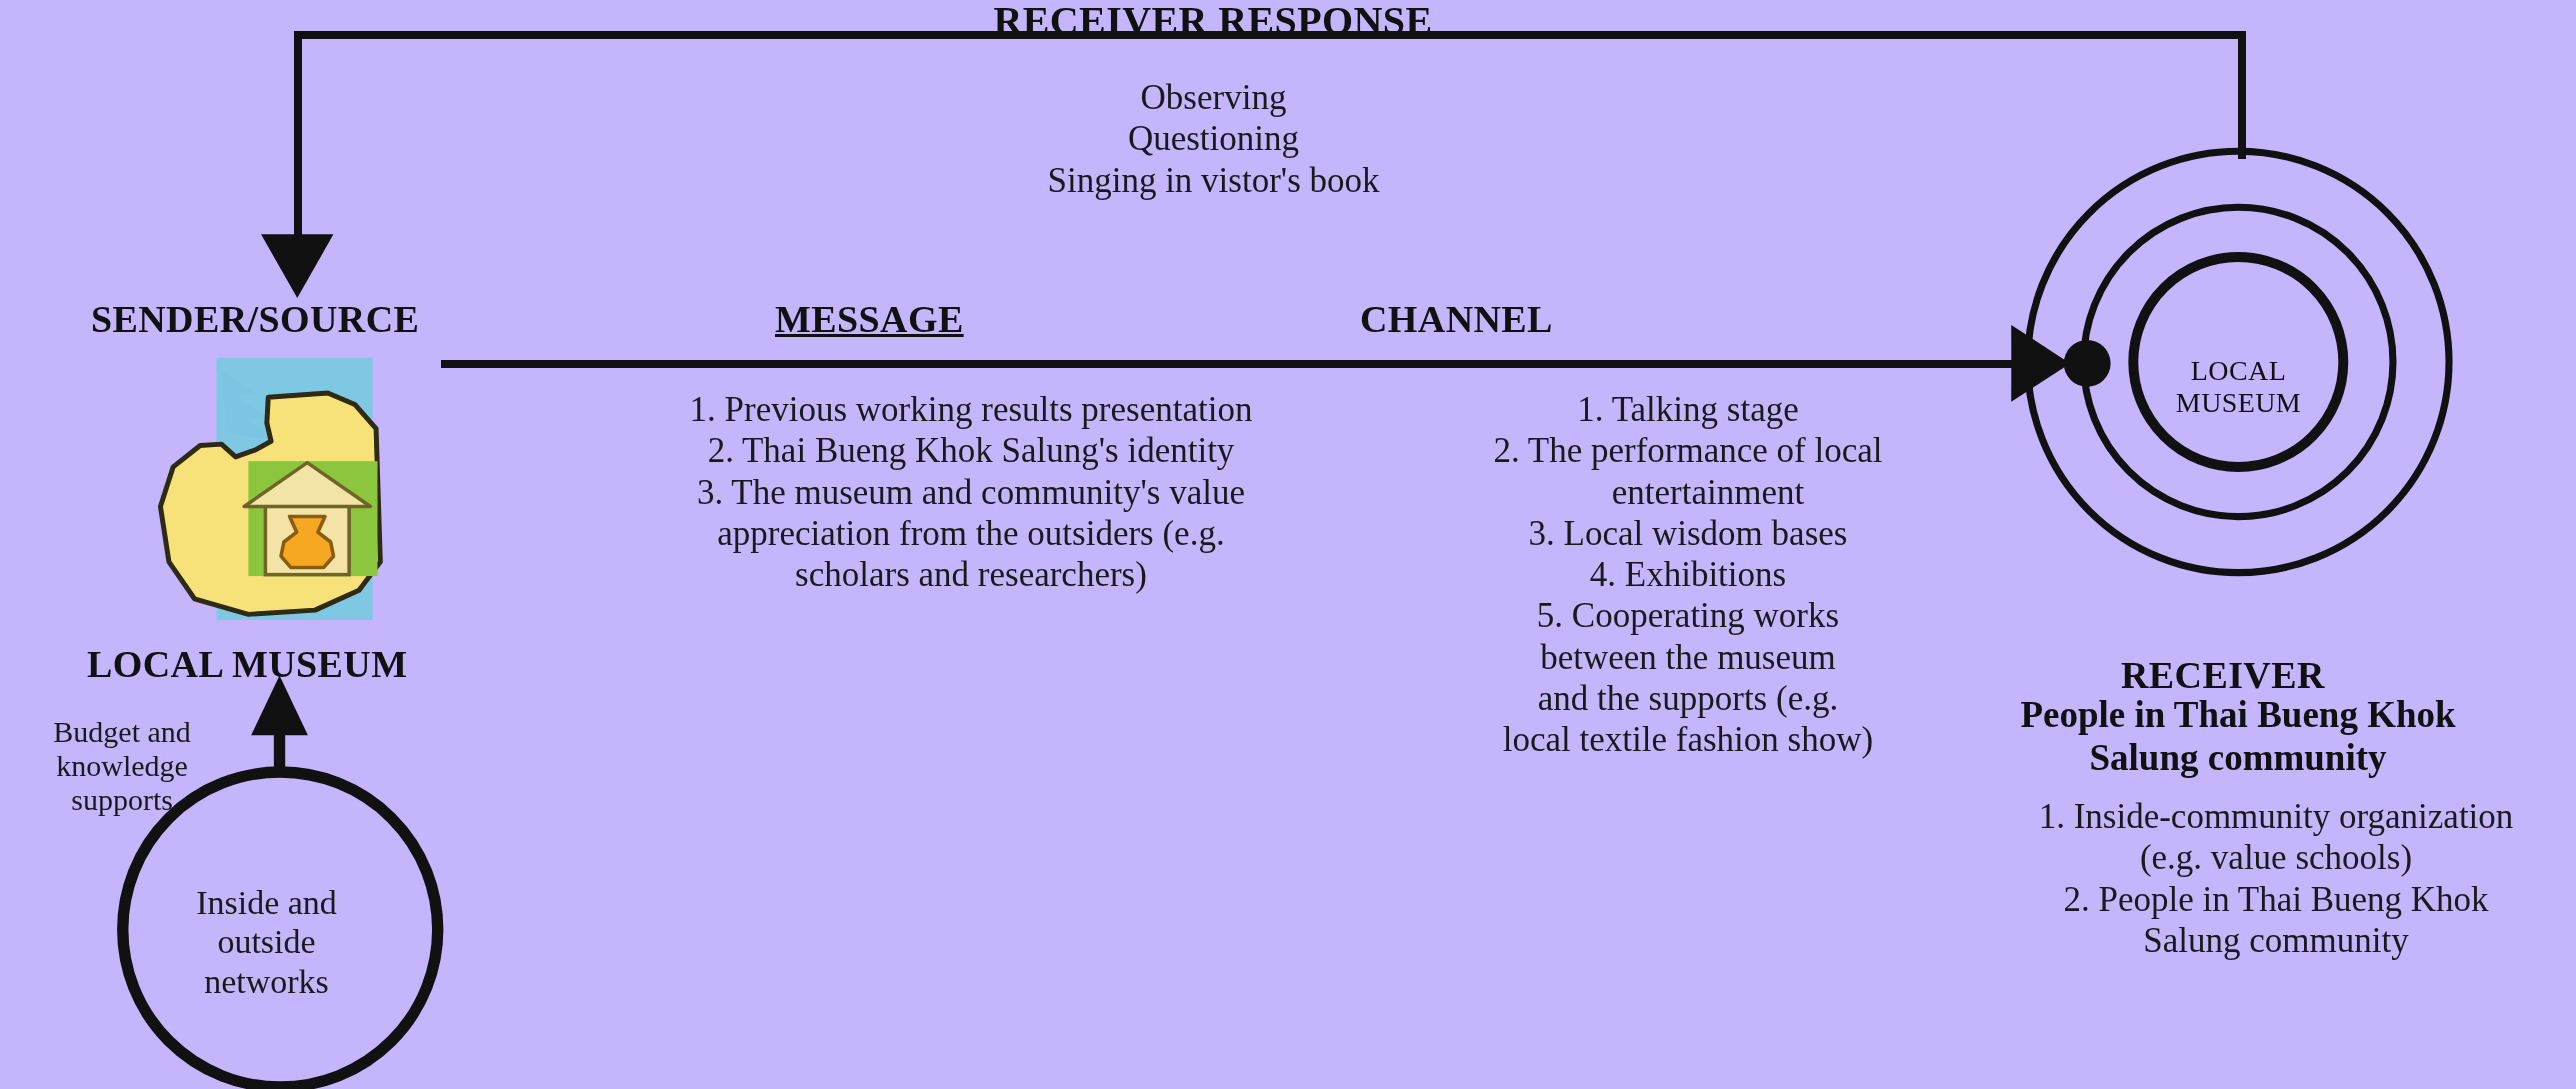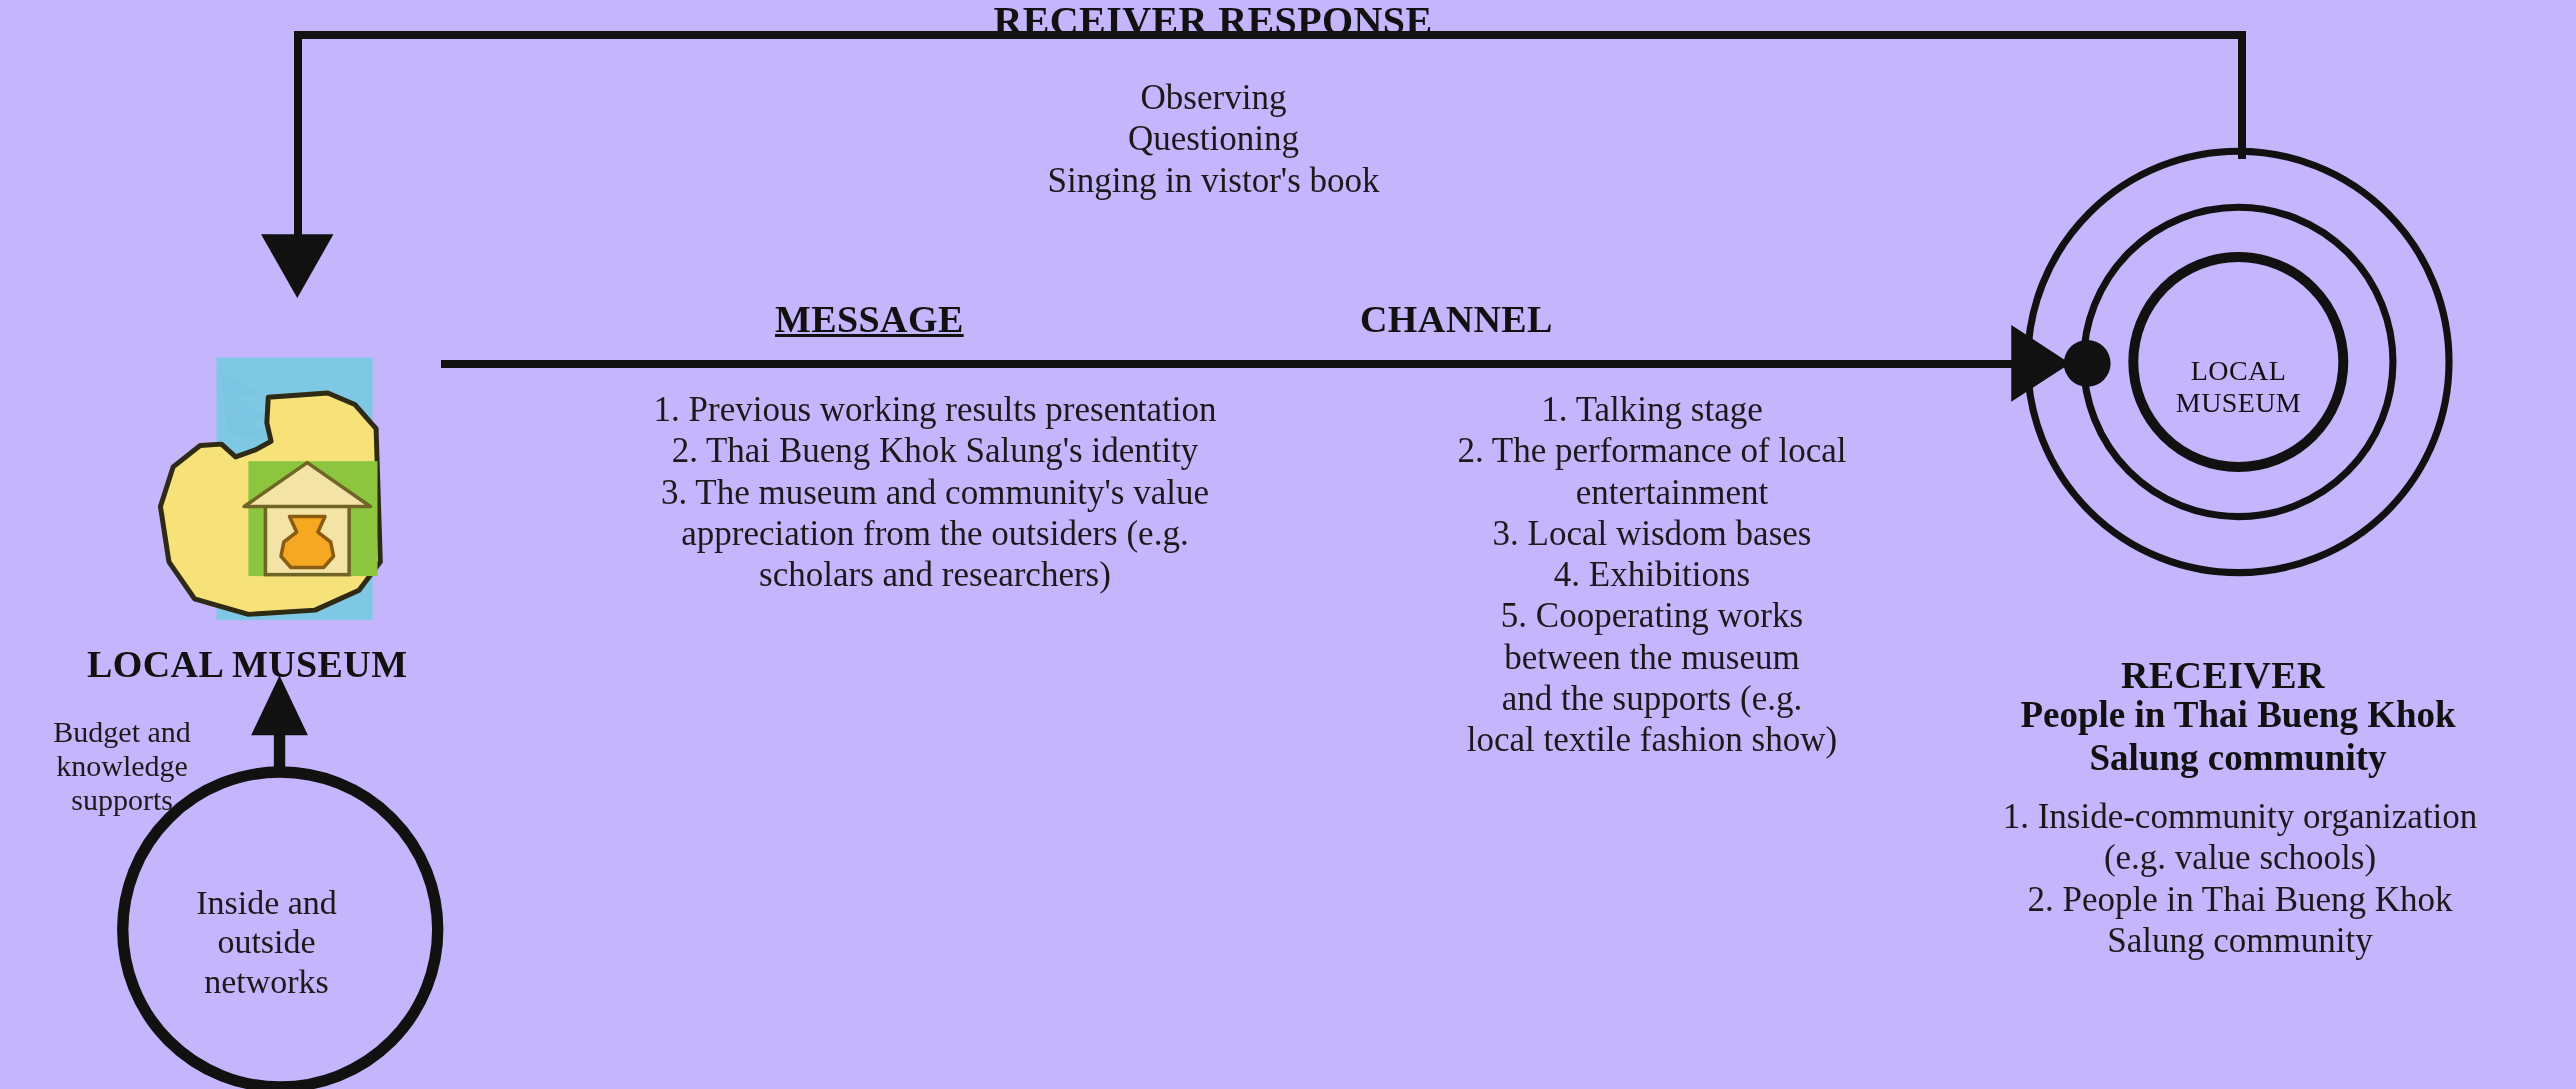--- a/index.html
+++ b/index.html
@@ -31,20 +31,21 @@
     font-size: 40px;
     letter-spacing: 0.4px;
     white-space: nowrap;
     text-align: center;
     color: #111;
   }
   .body-text {
     font-size: 35px;
     line-height: 1.18;
     color: #1a1a1a;
+    margin-left: 36px;
   }
   .body-center {
     font-size: 35px;
     line-height: 1.18;
     text-align: center;
     color: #1a1a1a;
   }
   .small-text {
     font-size: 30px;
     line-height: 1.14;
@@ -104,20 +105,21 @@
   <div class="abs vrule" style="left:294px; top:31px; height:234px;"></div>
 
   <div class="abs vrule" style="left:2238px; top:31px; height:128px;"></div>
 
   <div class="abs body-center" style="left:816px; top:77px; width:795px;">
     <span class="list-line">Observing</span>
     <span class="list-line">Questioning</span>
     <span class="list-line">Singing in vistor's book</span>
   </div>
 
+  <div class="abs hdr" style="left:91px; top:297px;">SENDER/SOURCE</div>
   <div class="abs hdr" style="left:775px; top:297px;text-decoration:underline;">MESSAGE</div>
   <div class="abs hdr" style="left:1360px; top:297px;text-align:center;">CHANNEL</div>
 
   <div class="abs hrule" style="left:441px; top:360px; width:1582px;"></div>
 
   <div class="emblem" style="left:142px; top:349px; width:305px; height:291px;">
     <svg viewBox="0 0 430 410" width="305" height="291">
 
       <rect x="105" y="12" width="220" height="370" fill="#7FC8E3"></rect>
 

